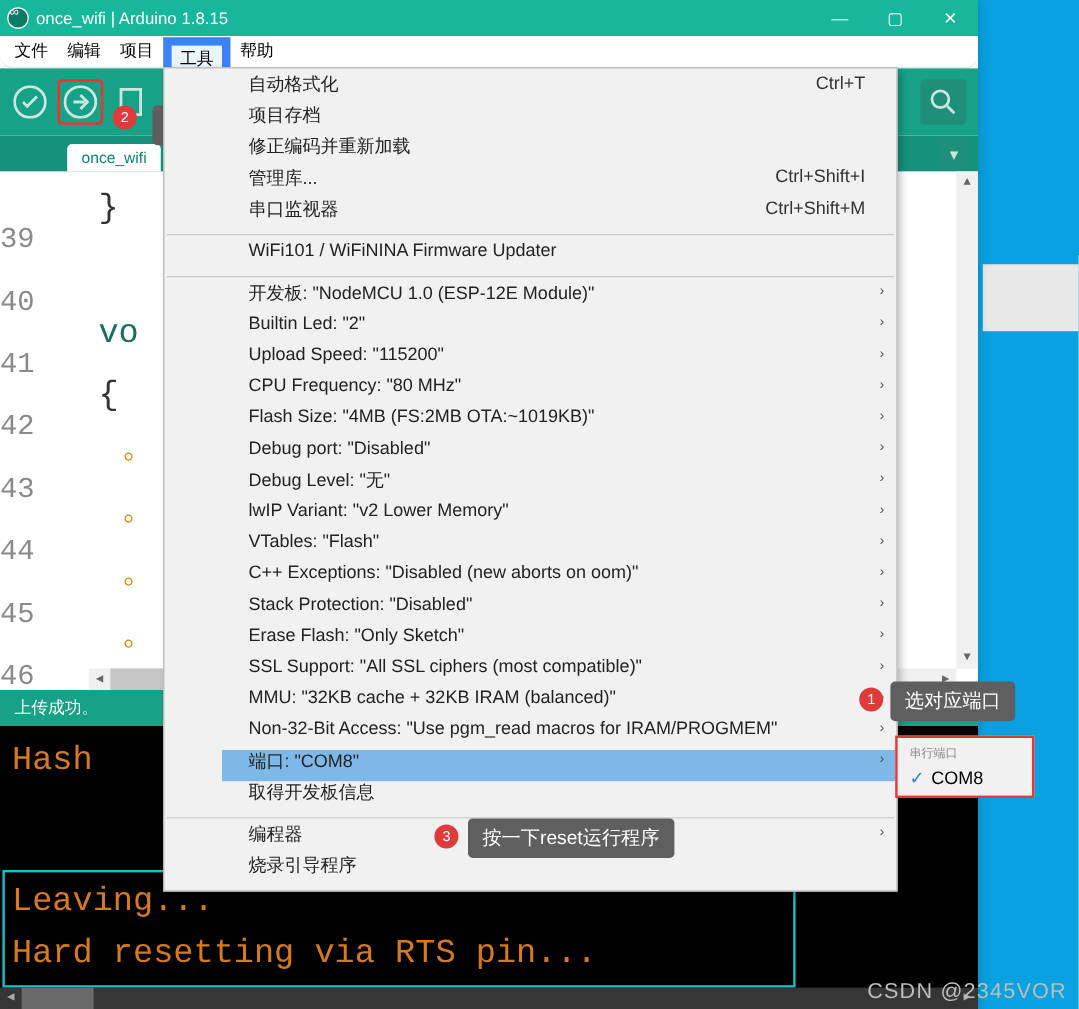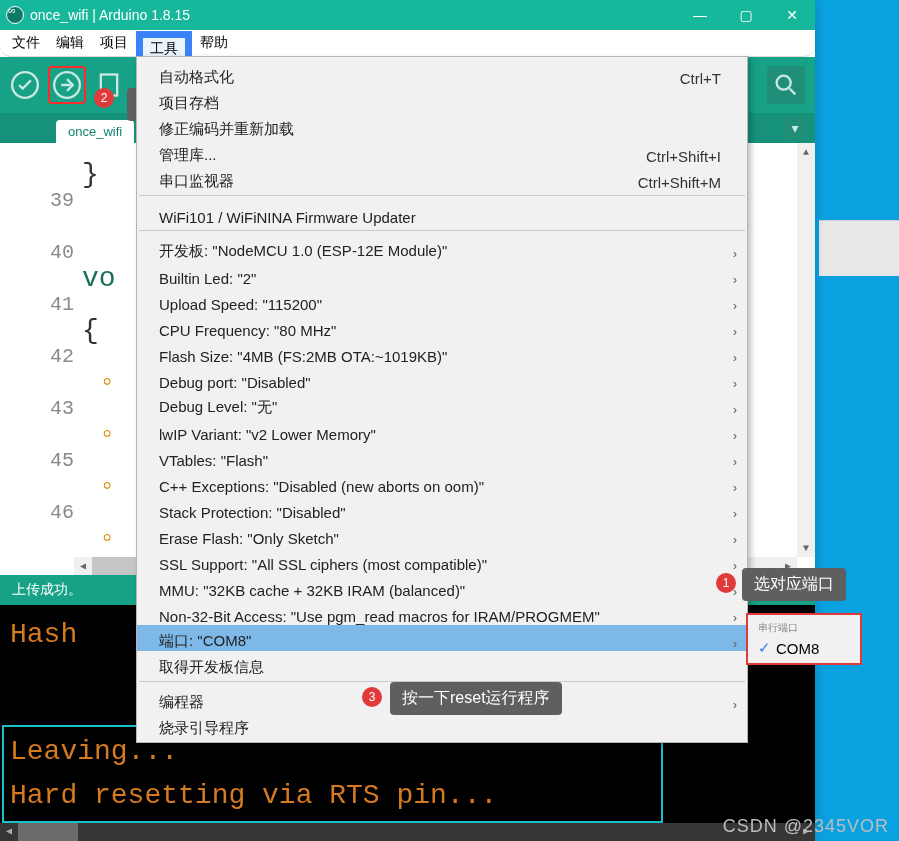--- a/index.html
+++ b/index.html
@@ -43,21 +43,21 @@
   .toolbar .right-btns .btn{ background:#1f8f79; color:#c9e8e0; margin-left:4px;}
   .badge { position:absolute; width:20px; height:20px; border-radius:50%; background:#e03a3a; color:#fff; font-size:12px; display:flex; align-items:center; justify-content:center; z-index:50; }
   .badge.b2 { left:94px; top:88px; }
   .tooltip-upload { position:absolute; left:127px; top:88px; background:#5f5f5f; color:#fff; padding:6px 14px; border-radius:4px; font-size:16px; z-index:40;}
 
   .tabbar { height:30px; background:#16917a; display:flex; align-items:flex-end; padding-left:10px; position:relative;}
   .tabbar .tab { background:#fff; padding:4px 12px; border-radius:4px 4px 0 0; color:#12836f; font-size:13px;margin-left:46px; }
   .tabbar .drop { position:absolute; right:8px; top:4px; width:24px; height:22px; background:#1f8f79; display:flex; align-items:center; justify-content:center; color:#c9e8e0;}
 
   .editor { flex:0 0 auto; height:432px; background:#fff; display:flex; font-family:"Consolas","Courier New",monospace; position:relative; overflow:hidden;}
-  .gutter { width:74px; text-align:right; color:#8a8a8a; font-size:20px; padding-right:8px; line-height:52px; padding-top:6px;}
+  .gutter { width:74px; text-align:left; color:#8a8a8a; font-size:24px; padding-right:8px; line-height:52px; padding-top:6px;}
   .code { flex:1; font-size:28px; line-height:52px; padding-top:6px;}
   .kw { color:#1a6f5a; }
   .pn { color:#333; }
   .orange-dot { color:#d88a00; }
   .code-line { height:52px; white-space:pre; }
   .editor .vscroll { position:absolute; right:0; top:0; bottom:18px; width:18px; background:#f0f0f0; display:flex; flex-direction:column;}
   .editor .vscroll .arr{height:18px; background:#f0f0f0; display:flex; align-items:center; justify-content:center; color:#666; font-size:10px;}
   .editor .vscroll .track{flex:1; background:#f0f0f0;}
   .editor .hscroll { position:absolute; left:74px; right:18px; bottom:0; height:18px; background:#f0f0f0; display:flex;}
   .editor .hscroll .arr{width:18px; display:flex; align-items:center; justify-content:center; color:#666; font-size:10px;}
@@ -74,21 +74,21 @@
   .console .hscroll .thumb{width:60px; background:#6a6a6a;}
 
   .watermark { position:absolute; right:10px; bottom:4px; color:#bdbdbd; font-size:18px; letter-spacing:1px; z-index:200; pointer-events:none;}
 
   
   .dropdown {
     position:absolute; left:136px; top:56px; width:610px;
     background:#f1f1f1; border:1px solid #b5b5b5; box-shadow:3px 3px 6px rgba(0,0,0,.25);
     z-index:100; padding:4px 0;
   }
-  .dropdown .mi { display:flex; align-items:flex-end; height:26px; padding:0 26px 0 22px; font-size:15px; color:#222; cursor:default; position:relative;}
+  .dropdown .mi { display:flex; align-items:flex-start; height:26px; padding:0 26px 0 22px; font-size:15px; color:#222; cursor:default; position:relative;margin-left:48px;}
   .dropdown .mi .lbl { flex:1; white-space:nowrap; overflow:hidden; }
   .dropdown .mi .acc { color:#333; margin-left:20px; }
   .dropdown .mi .sub-arrow { position:absolute; right:10px; color:#555; font-size:12px;}
   .dropdown .mi.selected { background:#7db8e8; }
   .dropdown .sep { height:1px; background:#c9c9c9; margin:4px 2px; }
 
   
   .submenu {
     position:absolute; left:746px; top:613px; width:112px;
     background:#f1f1f1; border:2px solid #e03a3a; z-index:110; padding:4px 0;
@@ -165,20 +165,21 @@
   </div>
 
   <div class="editor">
     <div class="gutter">
       <div style="height:26px"></div>
       <div>39</div>
       <div>40</div>
       <div>41</div>
       <div>42</div>
       <div>43</div>
+      <div>44</div>
       <div>45</div>
       <div>46</div>
     </div>
     <div class="code">
       <div class="code-line"><span class="pn">}</span></div>
       <div class="code-line"></div>
       <div class="code-line"><span class="kw">vo</span></div>
       <div class="code-line"><span class="pn">{</span></div>
       <div class="code-line"> <span class="orange-dot">◦</span></div>
       <div class="code-line"> <span class="orange-dot">◦</span></div>

